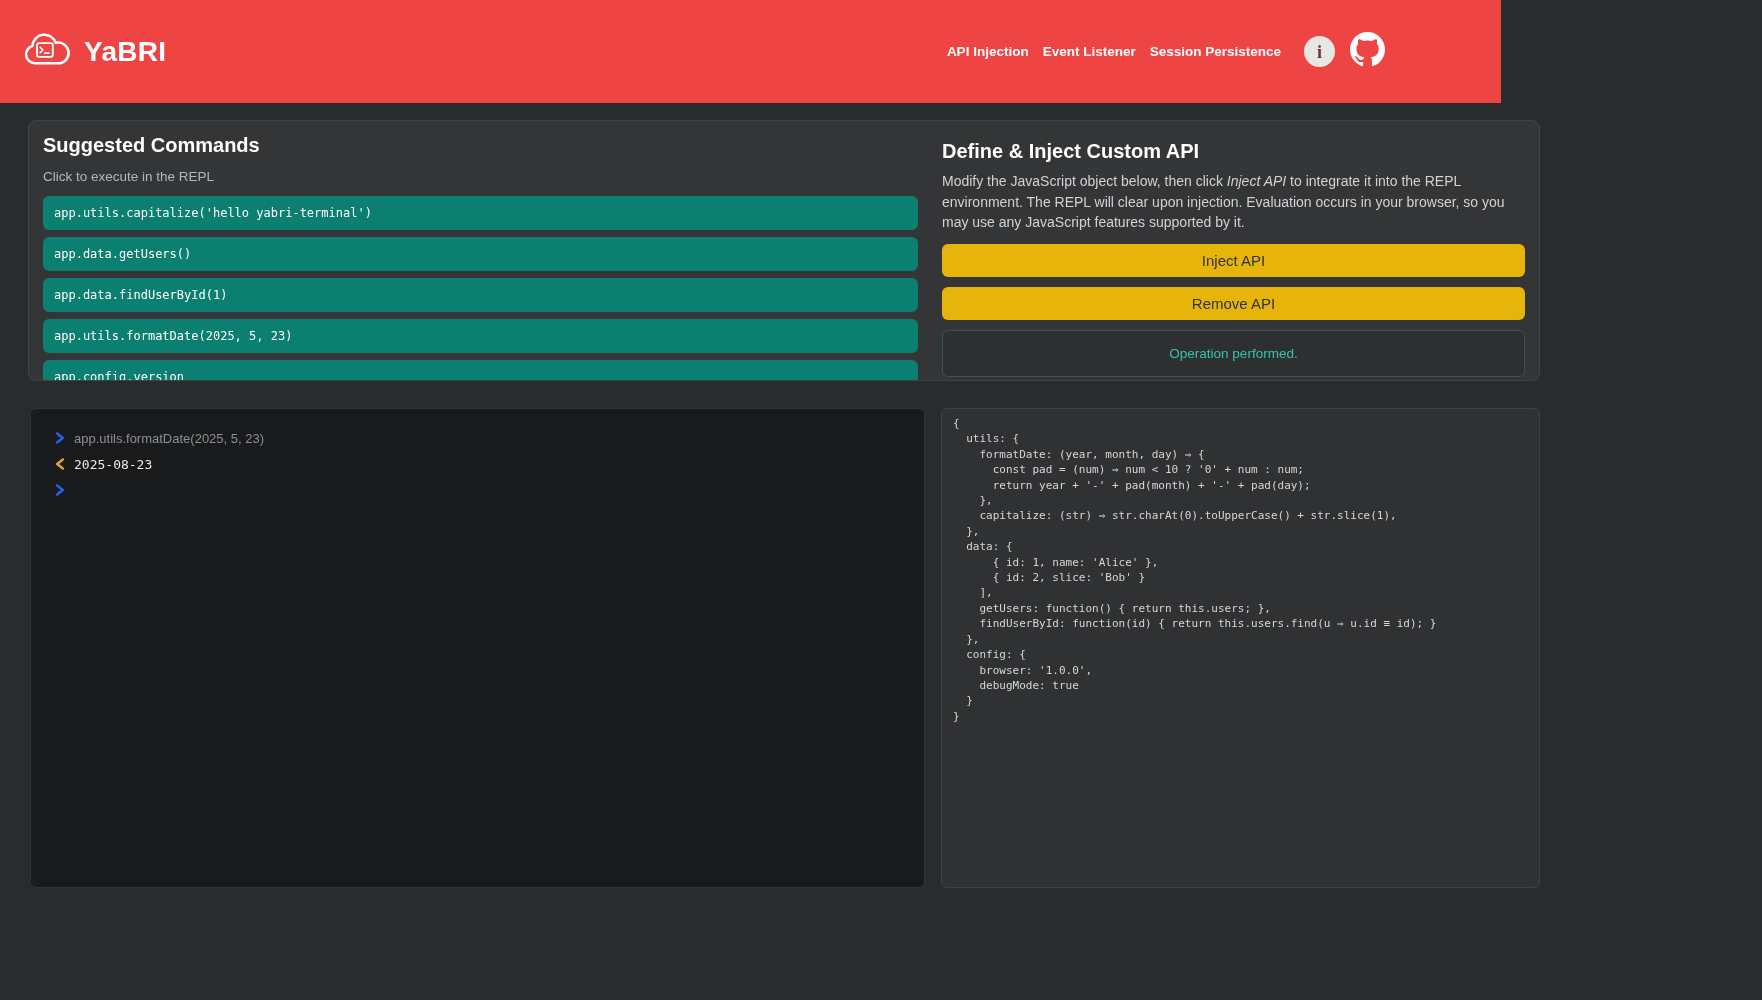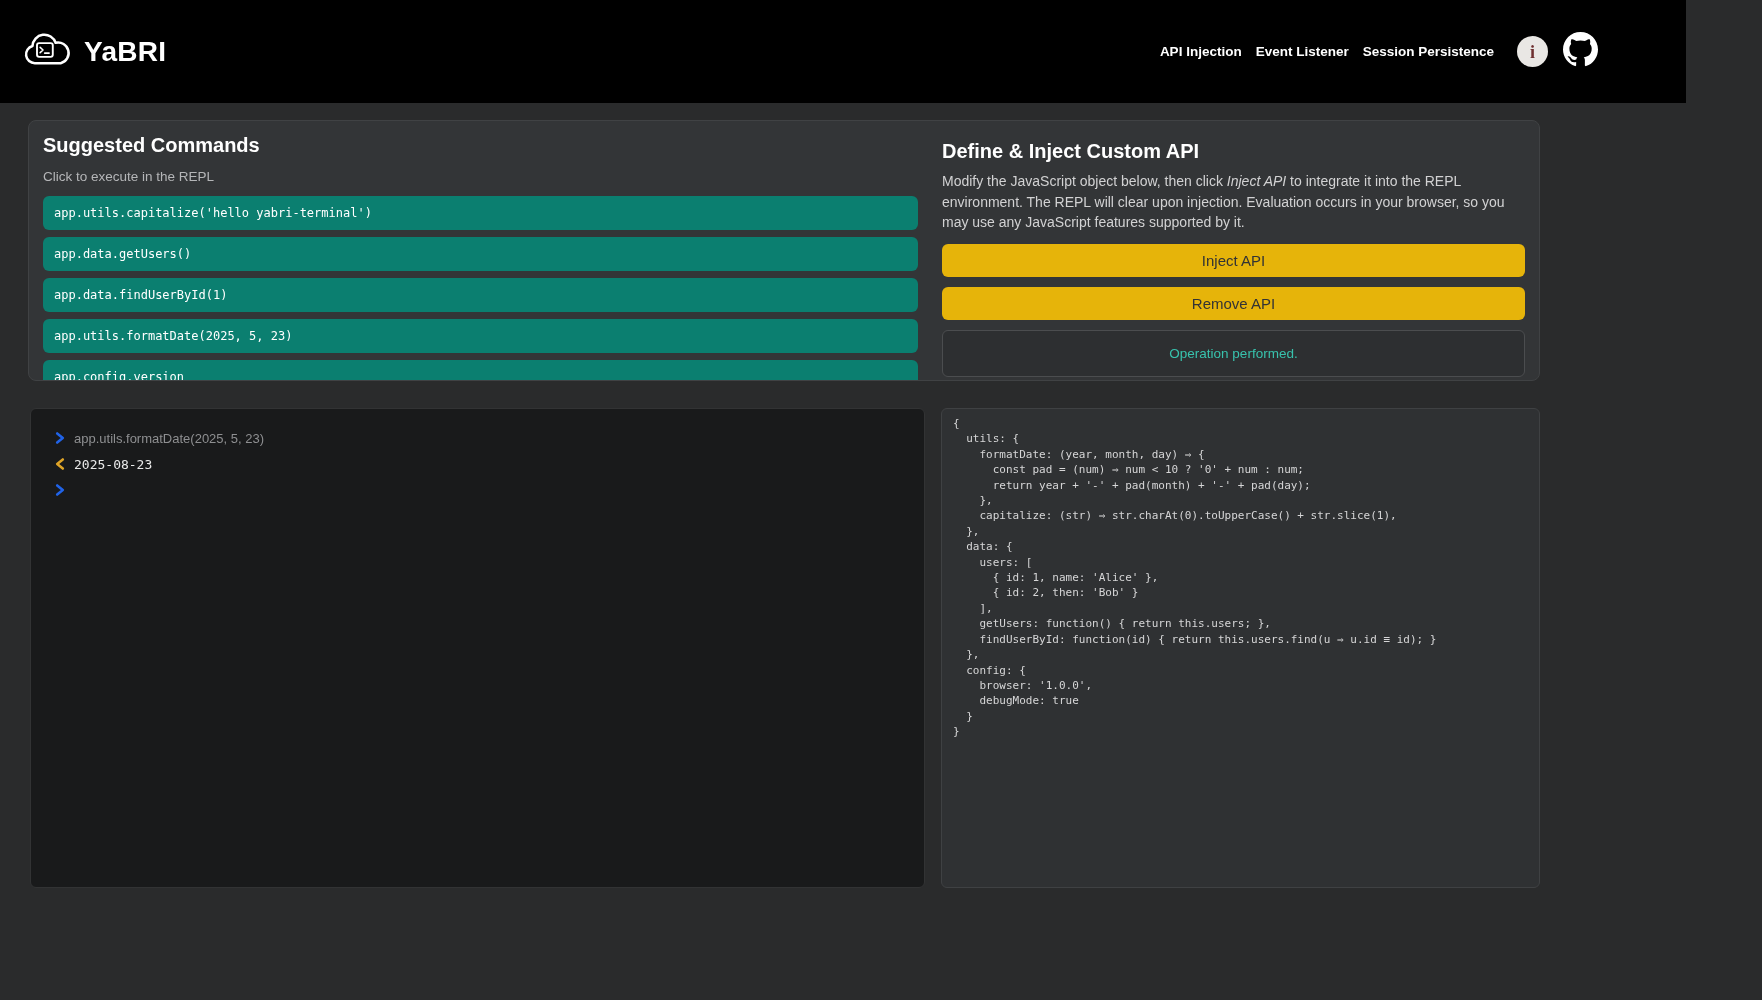--- a/index.html
+++ b/index.html
@@ -8,24 +8,24 @@
     position: relative;
     background: #2a2b2c;
     font-family: "Liberation Sans", sans-serif;
     overflow: hidden;
   }
   a { text-decoration: none; }
 
   
   .app-header {
     position: absolute; top: 0; left: 0;
-    width: 1686px; height: 103px;
-    background: #000000;
+    width: 1501px; height: 103px;
+    background: #ef4444;
     display: flex; align-items: center; justify-content: space-between;
-    padding: 0 88px 0 22px;
+    padding: 0 116px 0 22px;
   }
   .brand { display: flex; align-items: center; gap: 12px; }
   .brand-title { color: #ffffff; font-size: 28px; font-weight: 700; letter-spacing: 0.3px; }
   .header-right { display: flex; align-items: center; gap: 15px; }
   .nav-links { display: flex; align-items: center; gap: 14px; margin-right: 8px; margin-left: 24px; }
   .nav-link { color: #ffffff; font-size: 13.5px; font-weight: 600; cursor: pointer; }
   .info-btn {
     width: 31px; height: 31px; border-radius: 50%;
     background: #e9e7e4; border: none; cursor: pointer;
     display: flex; align-items: center; justify-content: center;
@@ -182,23 +182,22 @@
 <section class="code-editor">
   <div class="code-line">{</div>
   <div class="code-line">  utils: {</div>
   <div class="code-line">    formatDate: (year, month, day) ⇒ {</div>
   <div class="code-line">      const pad = (num) ⇒ num &lt; 10 ? '0' + num : num;</div>
   <div class="code-line">      return year + '-' + pad(month) + '-' + pad(day);</div>
   <div class="code-line">    },</div>
   <div class="code-line">    capitalize: (str) ⇒ str.charAt(0).toUpperCase() + str.slice(1),</div>
   <div class="code-line">  },</div>
   <div class="code-line">  data: {</div>
-  <div class="code-line">    users: [</div>
   <div class="code-line">      { id: 1, name: 'Alice' },</div>
-  <div class="code-line">      { id: 2, then: 'Bob' }</div>
+  <div class="code-line">      { id: 2, slice: 'Bob' }</div>
   <div class="code-line">    ],</div>
   <div class="code-line">    getUsers: function() { return this.users; },</div>
   <div class="code-line">    findUserById: function(id) { return this.users.find(u ⇒ u.id ≡ id); }</div>
   <div class="code-line">  },</div>
   <div class="code-line">  config: {</div>
   <div class="code-line">    browser: '1.0.0',</div>
   <div class="code-line">    debugMode: true</div>
   <div class="code-line">  }</div>
   <div class="code-line">}</div>
 </section>

